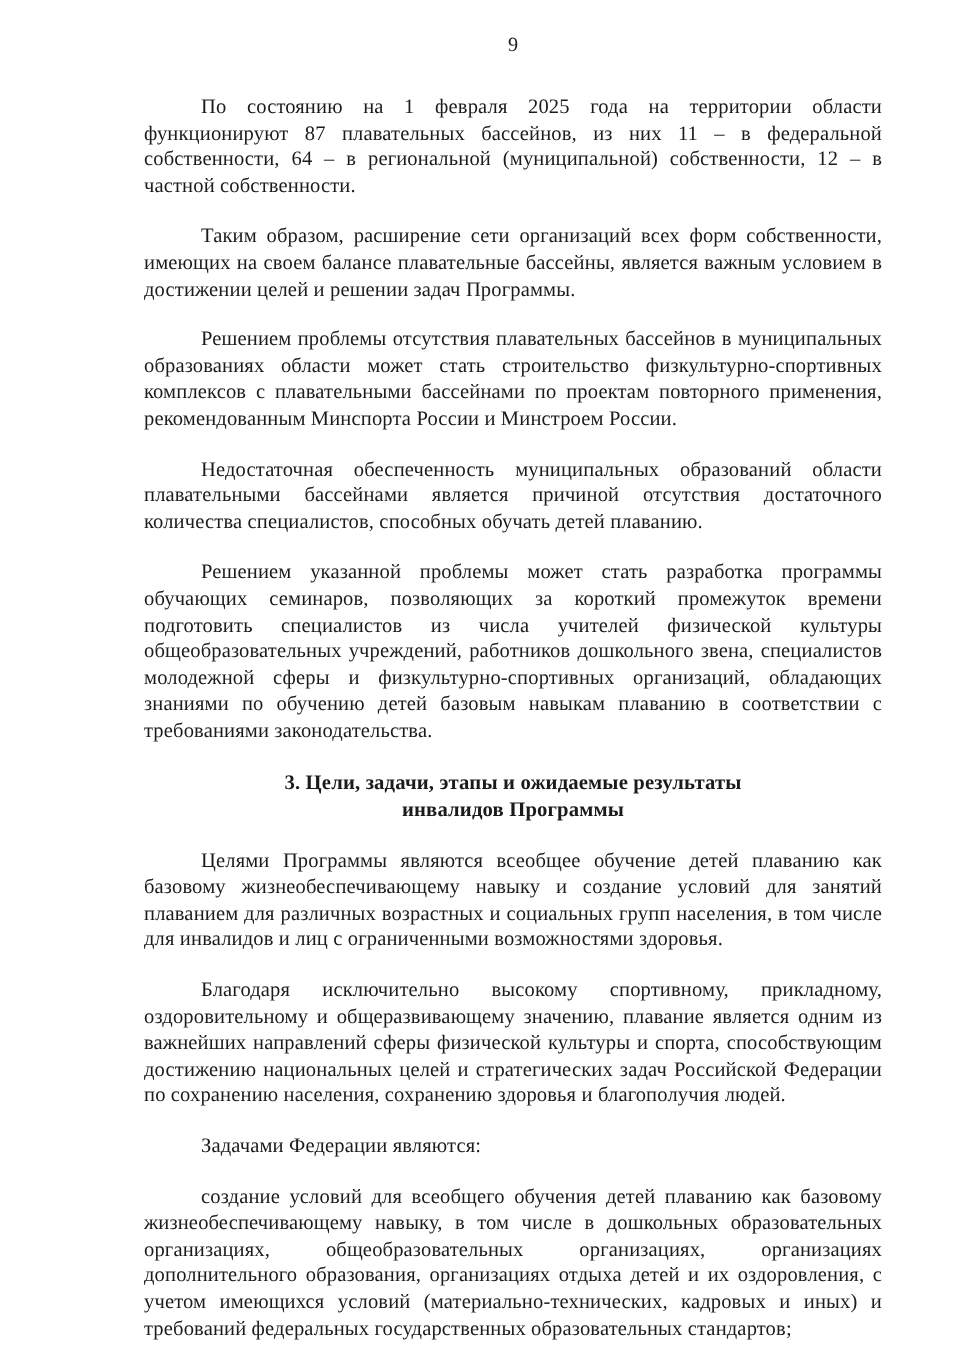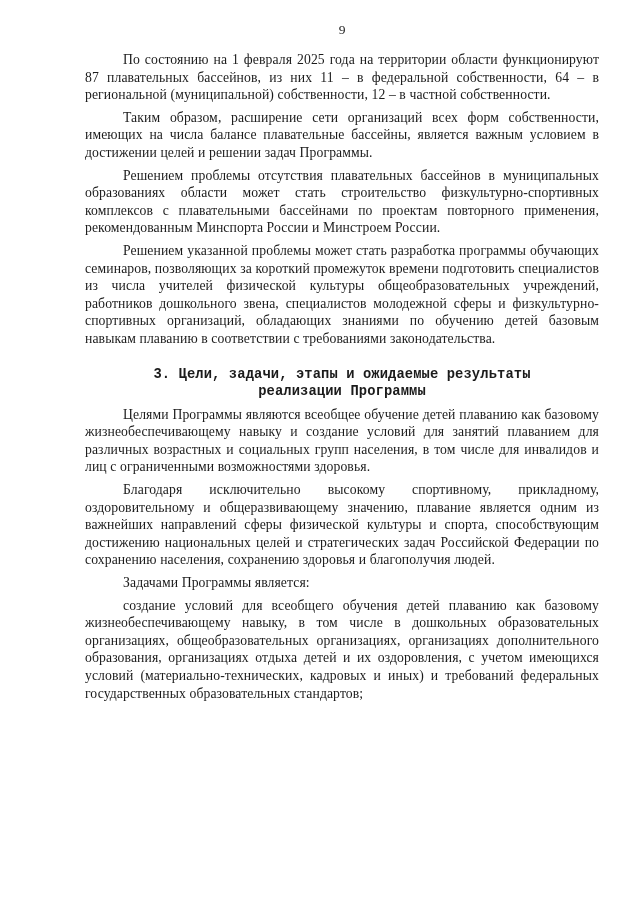--- a/index.html
+++ b/index.html
@@ -29,62 +29,62 @@
     position: absolute;
     top: 46px;
     left: 80px;
     width: 524px;
     font-size: 13.7px;
     line-height: 17.6px;
     text-align: justify;
     letter-spacing: 0.1px;
   }
   .body-text p {
-    margin: 5px;
+    margin: 16px;
     padding: 0;
     text-indent: 38px;
   }
   .section-heading {
     margin: 18px 0 0 0;
     font-size: 13.8px;
     font-weight: bold;
     text-align: center;
     line-height: 17.6px;
-    font-family: Liberation Mono, monospace;
   }
   .heading-line {
     display: block;
   }
 </style>
 </head>
 <body>
 
 <div class="page">
 
   <div class="page-number">9</div>
 
   <div class="body-text">
 
     <p>По состоянию на 1 февраля 2025 года на территории области функционируют 87 плавательных бассейнов, из них 11 – в федеральной собственности, 64 – в региональной (муниципальной) собственности, 12 – в частной собственности.</p>
 
-    <p>Таким образом, расширение сети организаций всех форм собственности, имеющих на числа балансе плавательные бассейны, является важным условием в достижении целей и решении задач Программы.</p>
+    <p>Таким образом, расширение сети организаций всех форм собственности, имеющих на своем балансе плавательные бассейны, является важным условием в достижении целей и решении задач Программы.</p>
 
     <p>Решением проблемы отсутствия плавательных бассейнов в муниципальных образованиях области может стать строительство физкультурно-спортивных комплексов с плавательными бассейнами по проектам повторного применения, рекомендованным Минспорта России и Минстроем России.</p>
 
+    <p>Недостаточная обеспеченность муниципальных образований области плавательными бассейнами является причиной отсутствия достаточного количества специалистов, способных обучать детей плаванию.</p>
 
     <p>Решением указанной проблемы может стать разработка программы обучающих семинаров, позволяющих за короткий промежуток времени подготовить специалистов из числа учителей физической культуры общеобразовательных учреждений, работников дошкольного звена, специалистов молодежной сферы и физкультурно-спортивных организаций, обладающих знаниями по обучению детей базовым навыкам плаванию в соответствии с требованиями законодательства.</p>
 
     <h2 class="section-heading">
       <span class="heading-line">3. Цели, задачи, этапы и ожидаемые результаты</span>
-      <span class="heading-line">реализации Программы</span>
+      <span class="heading-line">инвалидов Программы</span>
     </h2>
 
     <p>Целями Программы являются всеобщее обучение детей плаванию как базовому жизнеобеспечивающему навыку и создание условий для занятий плаванием для различных возрастных и социальных групп населения, в том числе для инвалидов и лиц с ограниченными возможностями здоровья.</p>
 
     <p>Благодаря исключительно высокому спортивному, прикладному, оздоровительному и общеразвивающему значению, плавание является одним из важнейших направлений сферы физической культуры и спорта, способствующим достижению национальных целей и стратегических задач Российской Федерации по сохранению населения, сохранению здоровья и благополучия людей.</p>
 
-    <p>Задачами Программы является:</p>
+    <p>Задачами Федерации являются:</p>
 
     <p>создание условий для всеобщего обучения детей плаванию как базовому жизнеобеспечивающему навыку, в том числе в дошкольных образовательных организациях, общеобразовательных организациях, организациях дополнительного образования, организациях отдыха детей и их оздоровления, с учетом имеющихся условий (материально-технических, кадровых и иных) и требований федеральных государственных образовательных стандартов;</p>
 
 
   </div>
 </div>
 
 </body></html>

